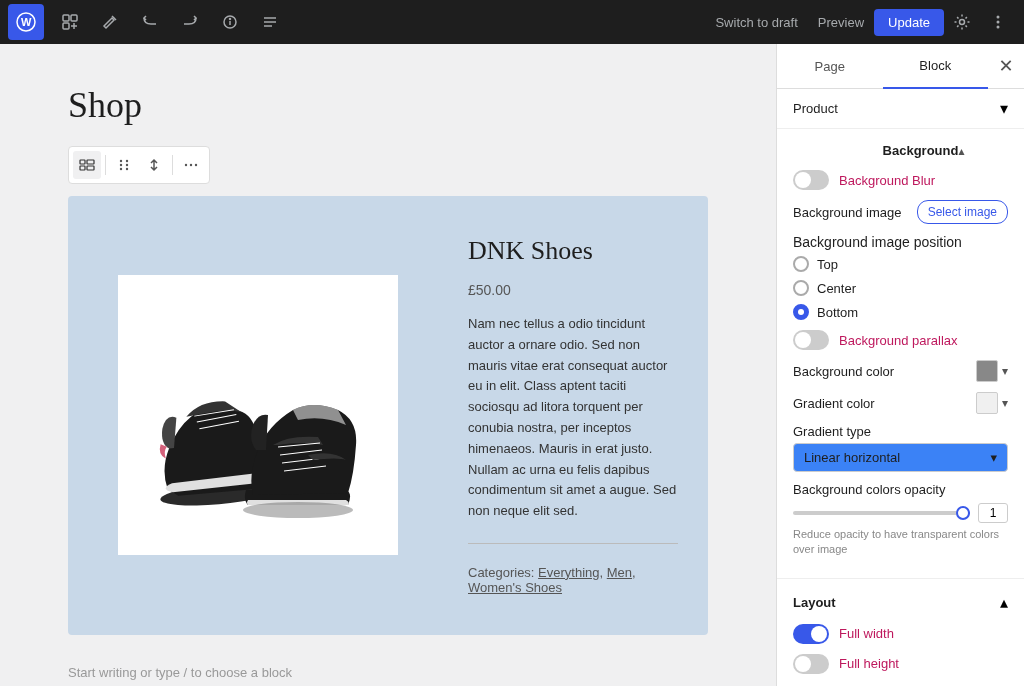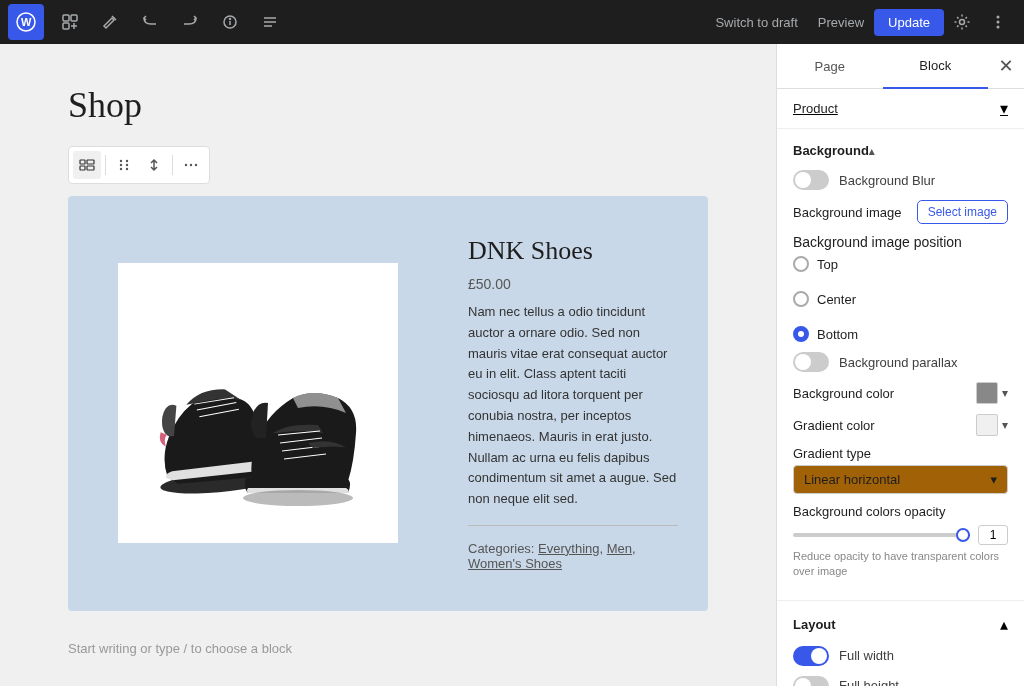--- a/index.html
+++ b/index.html
@@ -150,21 +150,21 @@
     
     .shoe-graphic {
       width: 240px;
       height: 220px;
     }
     .product-info {
       flex: 1;
       padding: 40px 30px 40px 20px;
       display: flex;
       flex-direction: column;
-      gap: 10px;
+      gap: 16px;
     }
     .product-name {
       font-size: 26px;
       font-weight: 400;
       color: #1e1e1e;
       font-family: Georgia, serif;
     }
     .product-price {
       font-size: 14px;
       color: #555;
@@ -241,38 +241,38 @@
       padding: 0;
     }
 
     
     .sidebar-product-row {
       display: flex;
       align-items: center;
       justify-content: space-between;
       padding: 10px 16px;
       border-bottom: 1px solid #eee;
-      text-decoration: underline;
     }
     .sidebar-product-label {
       font-size: 13px;
       font-weight: 500;
       color: #1e1e1e;
     }
 
     
     .sidebar-section {
       padding: 14px 16px;
       border-bottom: 1px solid #eee;
     }
     .sidebar-section-header {
       display: flex;
       align-items: center;
-      justify-content: flex-start;
+      justify-content: center;
       margin-bottom: 12px;
+      margin-left: 46px;
     }
     .sidebar-section-title {
       font-size: 13px;
       font-weight: 600;
       color: #1e1e1e;
     }
     .sidebar-chevron {
       color: #555;
       font-size: 12px;
     }
@@ -300,49 +300,49 @@
       width: 16px; height: 16px;
       border-radius: 50%;
       background: white;
       top: 2px;
       left: 2px;
       transition: left 0.2s;
     }
     .toggle.on::after { left: 18px; }
     .toggle-label {
       font-size: 13px;
-      color: #404040;
+      color: #be185d;
     }
 
     
     .image-row {
       display: flex;
       align-items: center;
       justify-content: space-between;
       margin-bottom: 10px;
     }
     .image-label {
       font-size: 13px;
       color: #1e1e1e;
     }
     .select-image-btn {
       background: white;
       border: 1px solid #3858e9;
       color: #3858e9;
       font-size: 12px;
       padding: 4px 10px;
-      border-radius: 5px;
+      border-radius: 11px;
       cursor: pointer;
     }
 
     
     .radio-group {
       display: flex;
       flex-direction: column;
-      gap: 19px;
+      gap: 8px;
       margin-bottom: 10px;
     }
     .radio-row {
       display: flex;
       align-items: center;
       gap: 8px;
     }
     .radio-circle {
       width: 16px; height: 16px;
       border-radius: 50%;
@@ -404,21 +404,21 @@
     .fake-select {
       display: flex;
       align-items: center;
       justify-content: space-between;
       border: 1px solid #ccc;
       border-radius: 4px;
       padding: 6px 10px;
       font-size: 13px;
       color: #1e1e1e;
       cursor: pointer;
-      background: #a16207;
+      background: #3b82f6;
     }
 
     
     .opacity-section {
       margin-bottom: 6px;
     }
     .opacity-label {
       font-size: 13px;
       color: #1e1e1e;
       margin-bottom: 6px;

